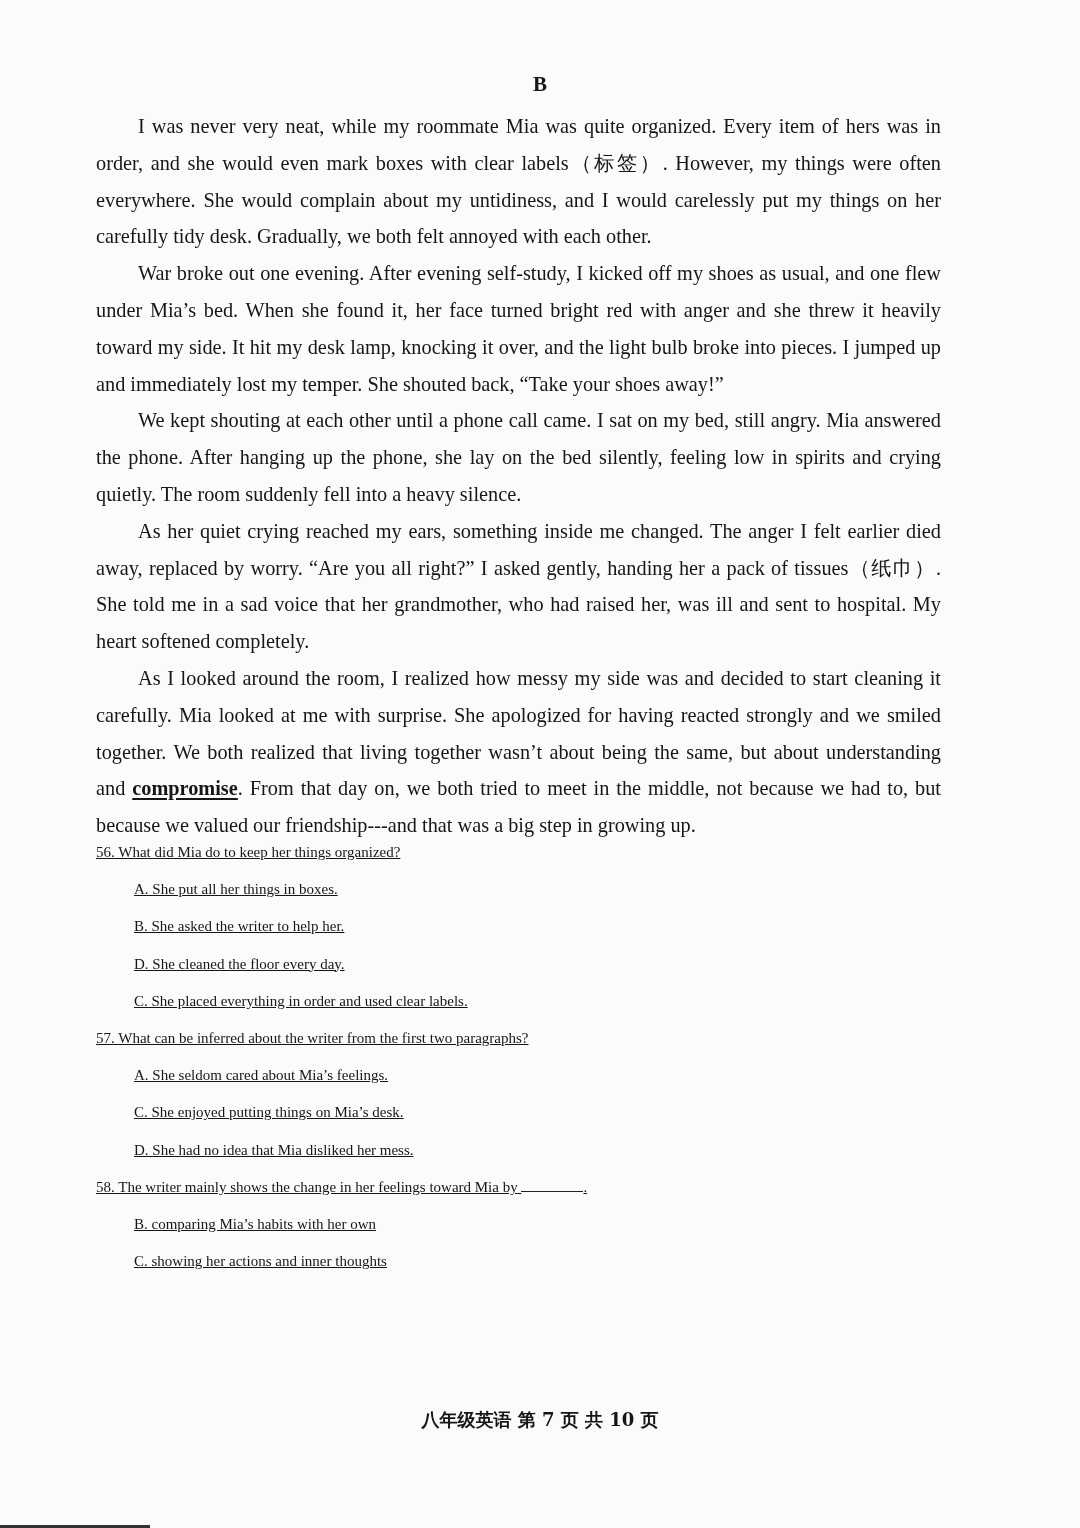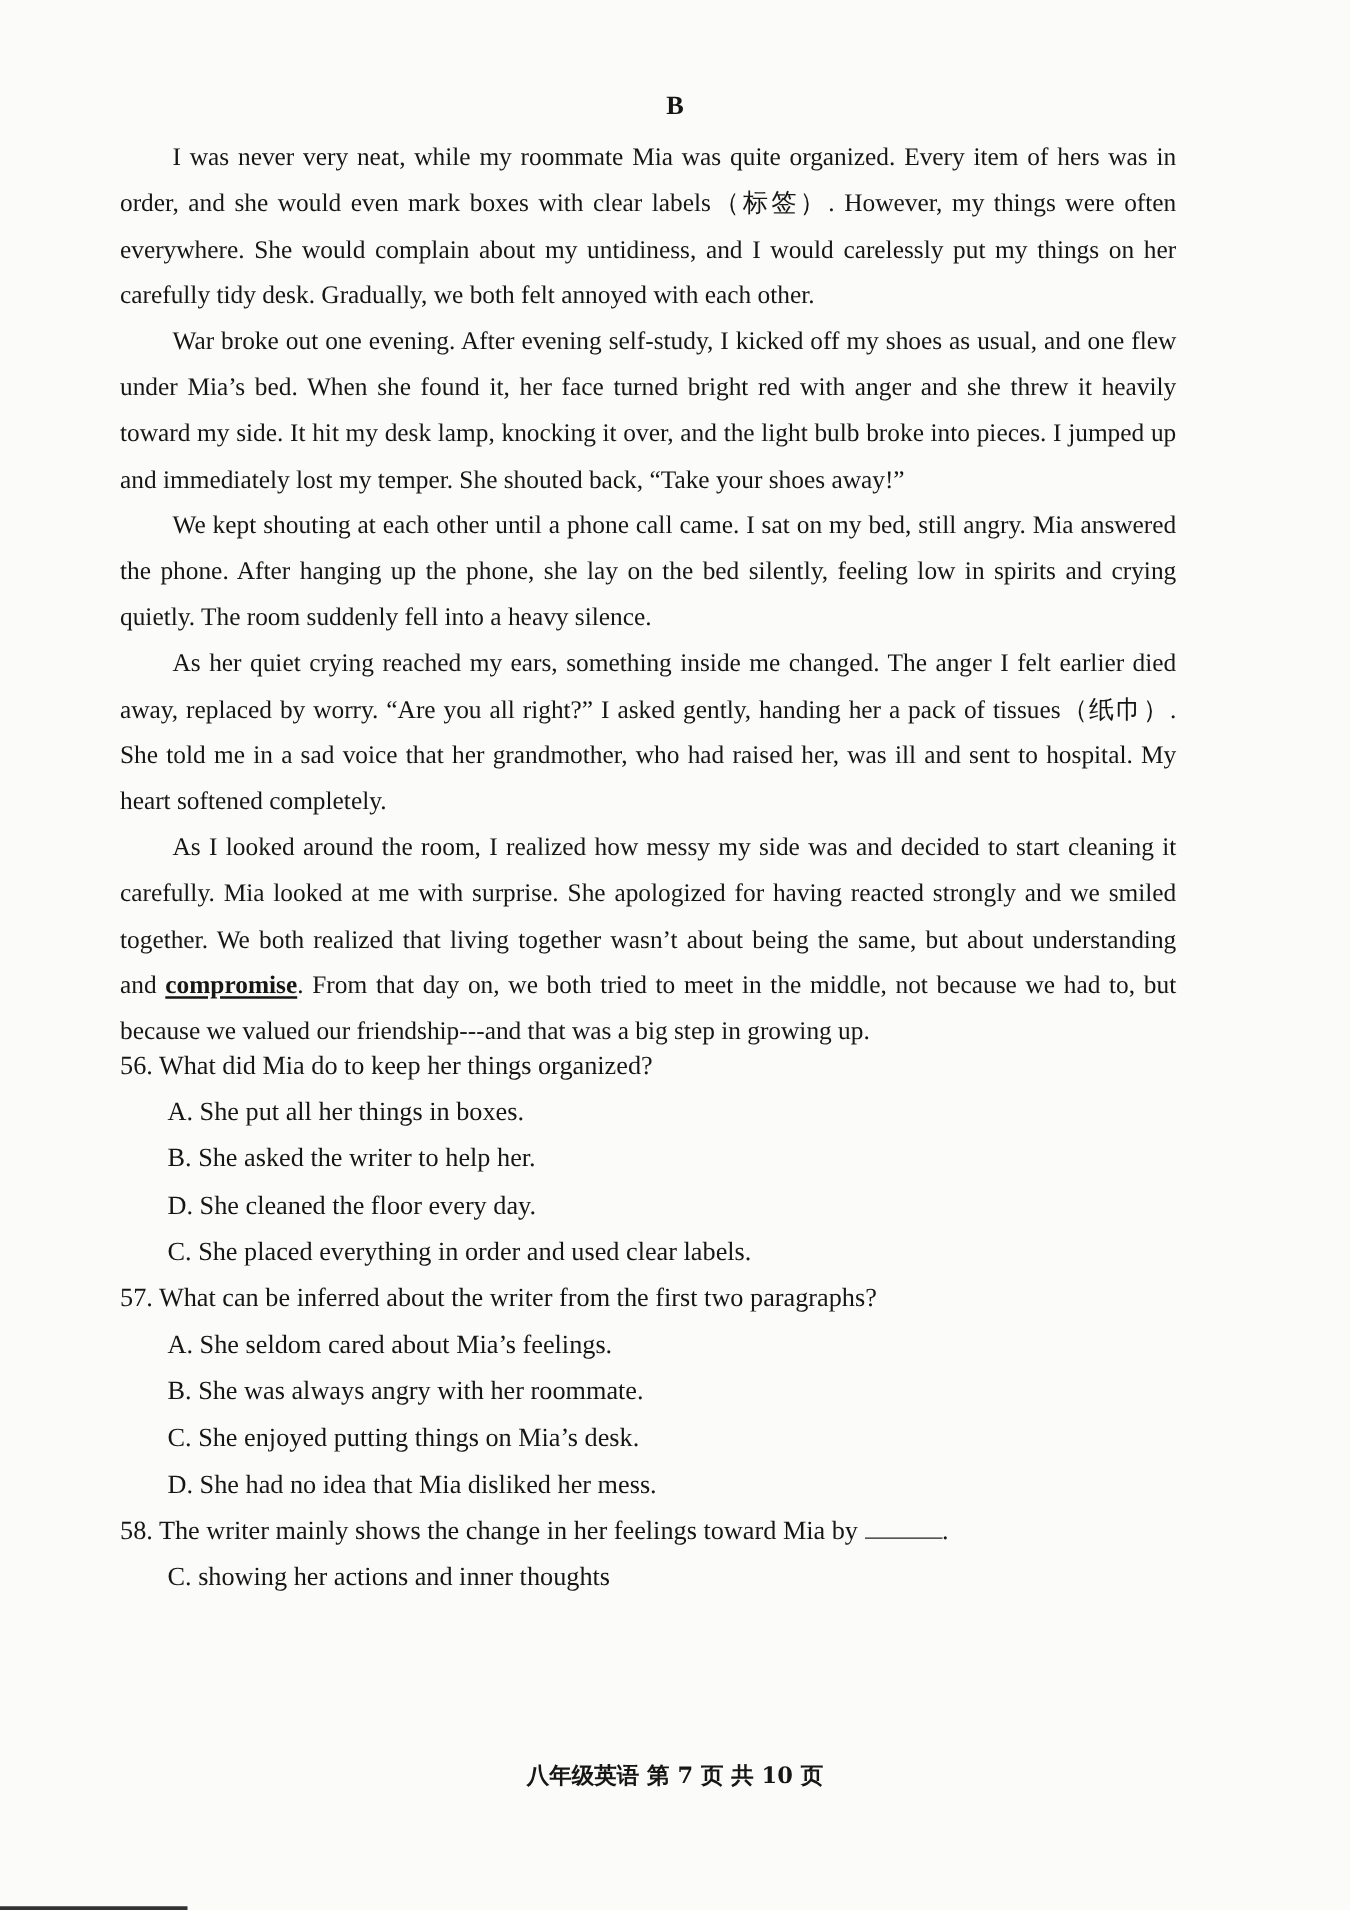--- a/index.html
+++ b/index.html
@@ -18,21 +18,21 @@
   }
   .passage {
     position: absolute; left: 96px; top: 108px; width: 845px;
     font-size: 20.3px; line-height: 36.8px;
     text-align: justify;
   }
   .passage p { margin: 0; text-indent: 42px; }
   .passage u { font-weight: bold; text-decoration: underline; text-underline-offset: 3px; }
   .questions {
     position: absolute; left: 96px; top: 834px; width: 845px;
-    font-size: 21px; line-height: 37.2px;
+    font-size: 15px; line-height: 37.2px; text-decoration: underline;
   }
   .q-stem { margin: 0; }
   .q-opt { margin: 0; padding-left: 38px; }
   .blank { display: inline-block; width: 62px; border-bottom: 1px solid #222; height: 18px; vertical-align: baseline; }
   .footer {
     position: absolute; top: 1408px; left: 0; width: 1080px;
     text-align: center; font-size: 18px; font-weight: bold;
     font-family: "DejaVu Serif", serif;
   }
   .bottom-line { position: absolute; left: 0; bottom: 0; width: 150px; height: 3px; background: #333; }
@@ -55,25 +55,25 @@
     <div>
       <p class="q-stem">56. What did Mia do to keep her things organized?</p>
       <p class="q-opt">A. She put all her things in boxes.</p>
       <p class="q-opt">B. She asked the writer to help her.</p>
       <p class="q-opt">D. She cleaned the floor every day.</p>
       <p class="q-opt">C. She placed everything in order and used clear labels.</p>
     </div>
     <div>
       <p class="q-stem">57. What can be inferred about the writer from the first two paragraphs?</p>
       <p class="q-opt">A. She seldom cared about Mia’s feelings.</p>
-      <p class="q-opt">B. She was always angry with her roommate.</p>
       <p class="q-opt">C. She enjoyed putting things on Mia’s desk.</p>
       <p class="q-opt">D. She had no idea that Mia disliked her mess.</p>
     </div>
     <div>
       <p class="q-stem"><span>58. The writer mainly shows the change in her feelings toward Mia by</span> <span class="blank"></span><span>.</span></p>
+      <p class="q-opt">B. comparing Mia’s habits with her own</p>
       <p class="q-opt">C. showing her actions and inner thoughts</p>
     </div>
   </div>
 
   <div class="footer">八年级英语 第 7 页 共 10 页</div>
   <div class="bottom-line"></div>
 </div>
 
 </body></html>

